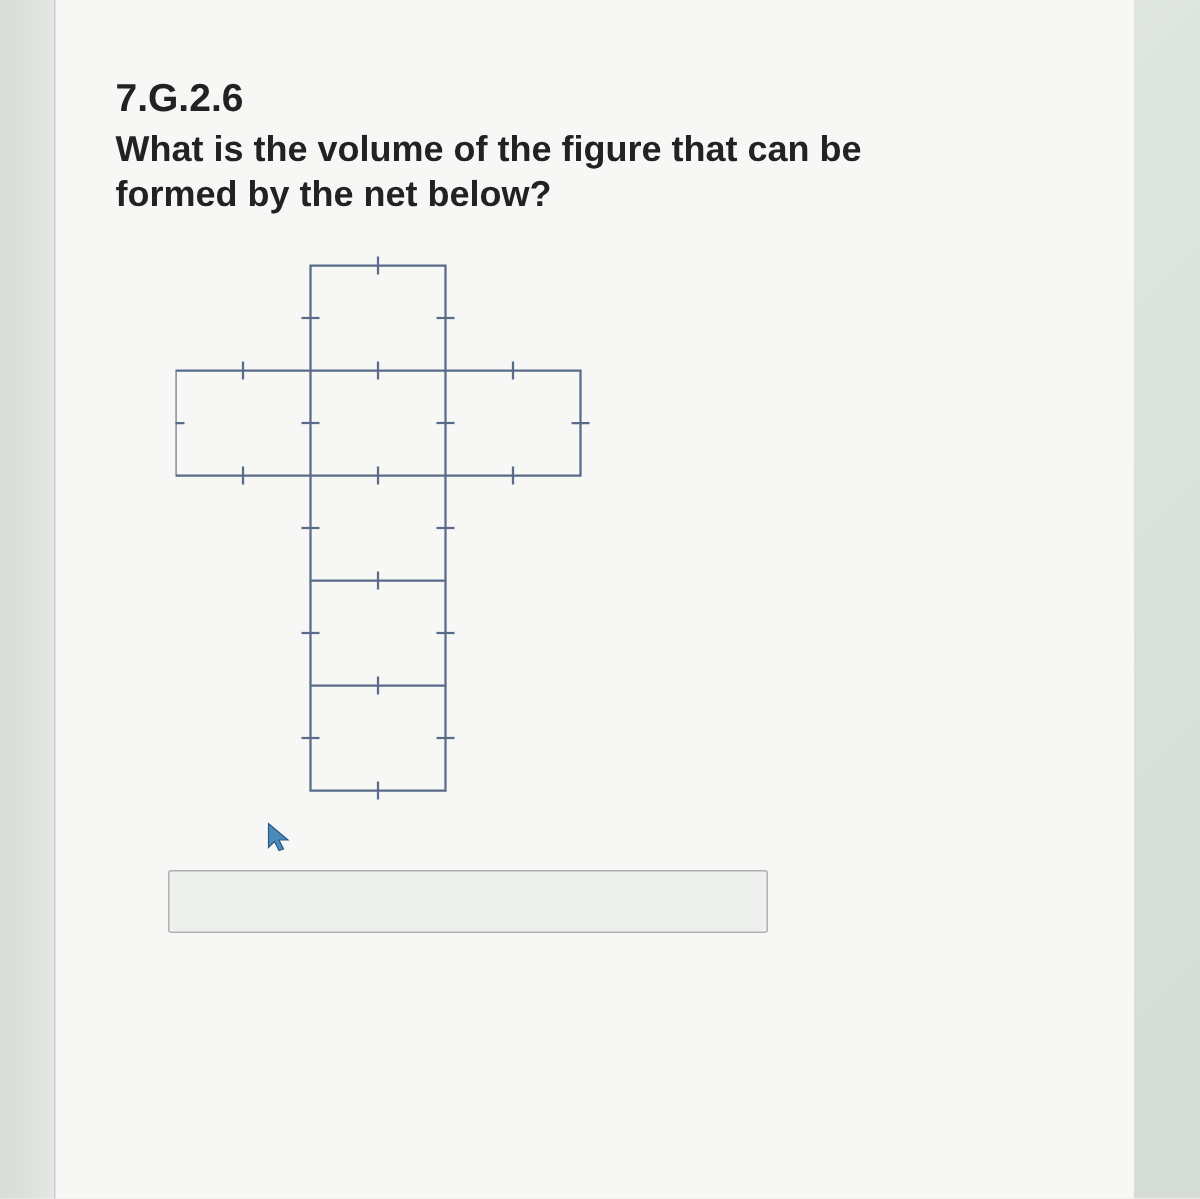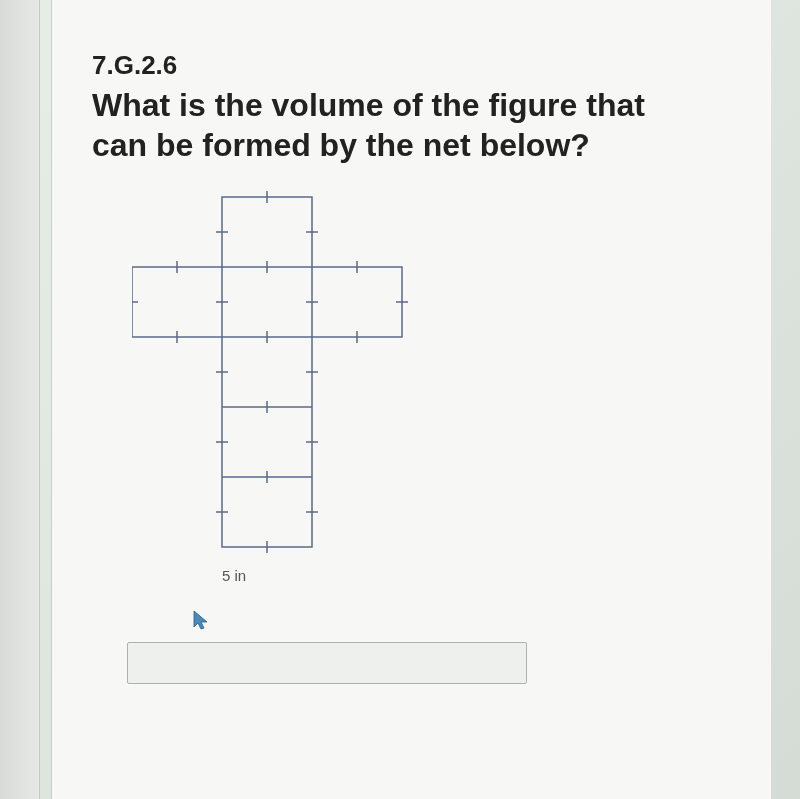--- a/index.html
+++ b/index.html
@@ -11,21 +11,21 @@
       font-family: Georgia, 'Times New Roman', serif;
       background: linear-gradient(135deg, #e8ede8 0%, #d5dcd5 100%);
       width: 800px;
       height: 799px;
       position: relative;
       overflow: hidden;
     }
     .page {
       background: #f7f8f5;
       position: absolute;
-      left: 51px;
+      left: 36px;
       top: 0;
       width: 720px;
       height: 799px;
       border-left: 1px solid #ccc;
       padding: 50px 40px 20px 40px;
     }
     .side-strip {
       position: absolute;
       left: 0;
       top: 0;
@@ -35,21 +35,21 @@
       border-right: 1px solid rgba(0,0,0,0.08);
     }
     .standard {
       font-size: 26px;
       font-weight: bold;
       color: #222;
       margin-bottom: 4px;
       font-family: 'Trebuchet MS', Arial, sans-serif;
     }
     .question {
-      font-size: 32px;
+      font-size: 24px;
       font-weight: bold;
       color: #222;
       line-height: 1.25;
       margin-bottom: 22px;
       font-family: 'Trebuchet MS', Arial, sans-serif;
       max-width: 560px;
     }
     .net-container {
       margin-left: 40px;
       margin-bottom: 10px;
@@ -148,21 +148,20 @@
         <line x1="84" y1="255" x2="96" y2="255"></line>
         <line x1="174" y1="255" x2="186" y2="255"></line>
         <line x1="135" y1="284" x2="135" y2="296"></line>
         <line x1="84" y1="325" x2="96" y2="325"></line>
         <line x1="174" y1="325" x2="186" y2="325"></line>
         <line x1="135" y1="354" x2="135" y2="366"></line>
       </g>
     </svg>
   </div>
 
-  <div class="dim-label">5 in</div>
 
 
   <div class="cursor">
     <svg width="18" height="22" viewBox="0 0 18 22">
       <path d="M 2 2 L 2 18 L 6 14 L 9 20 L 12 19 L 9 13 L 15 13 Z" fill="#4a8ab8" stroke="#2a5a88" stroke-width="0.8"></path>
     </svg>
   </div>
 
   <div class="input-box"></div>
 

